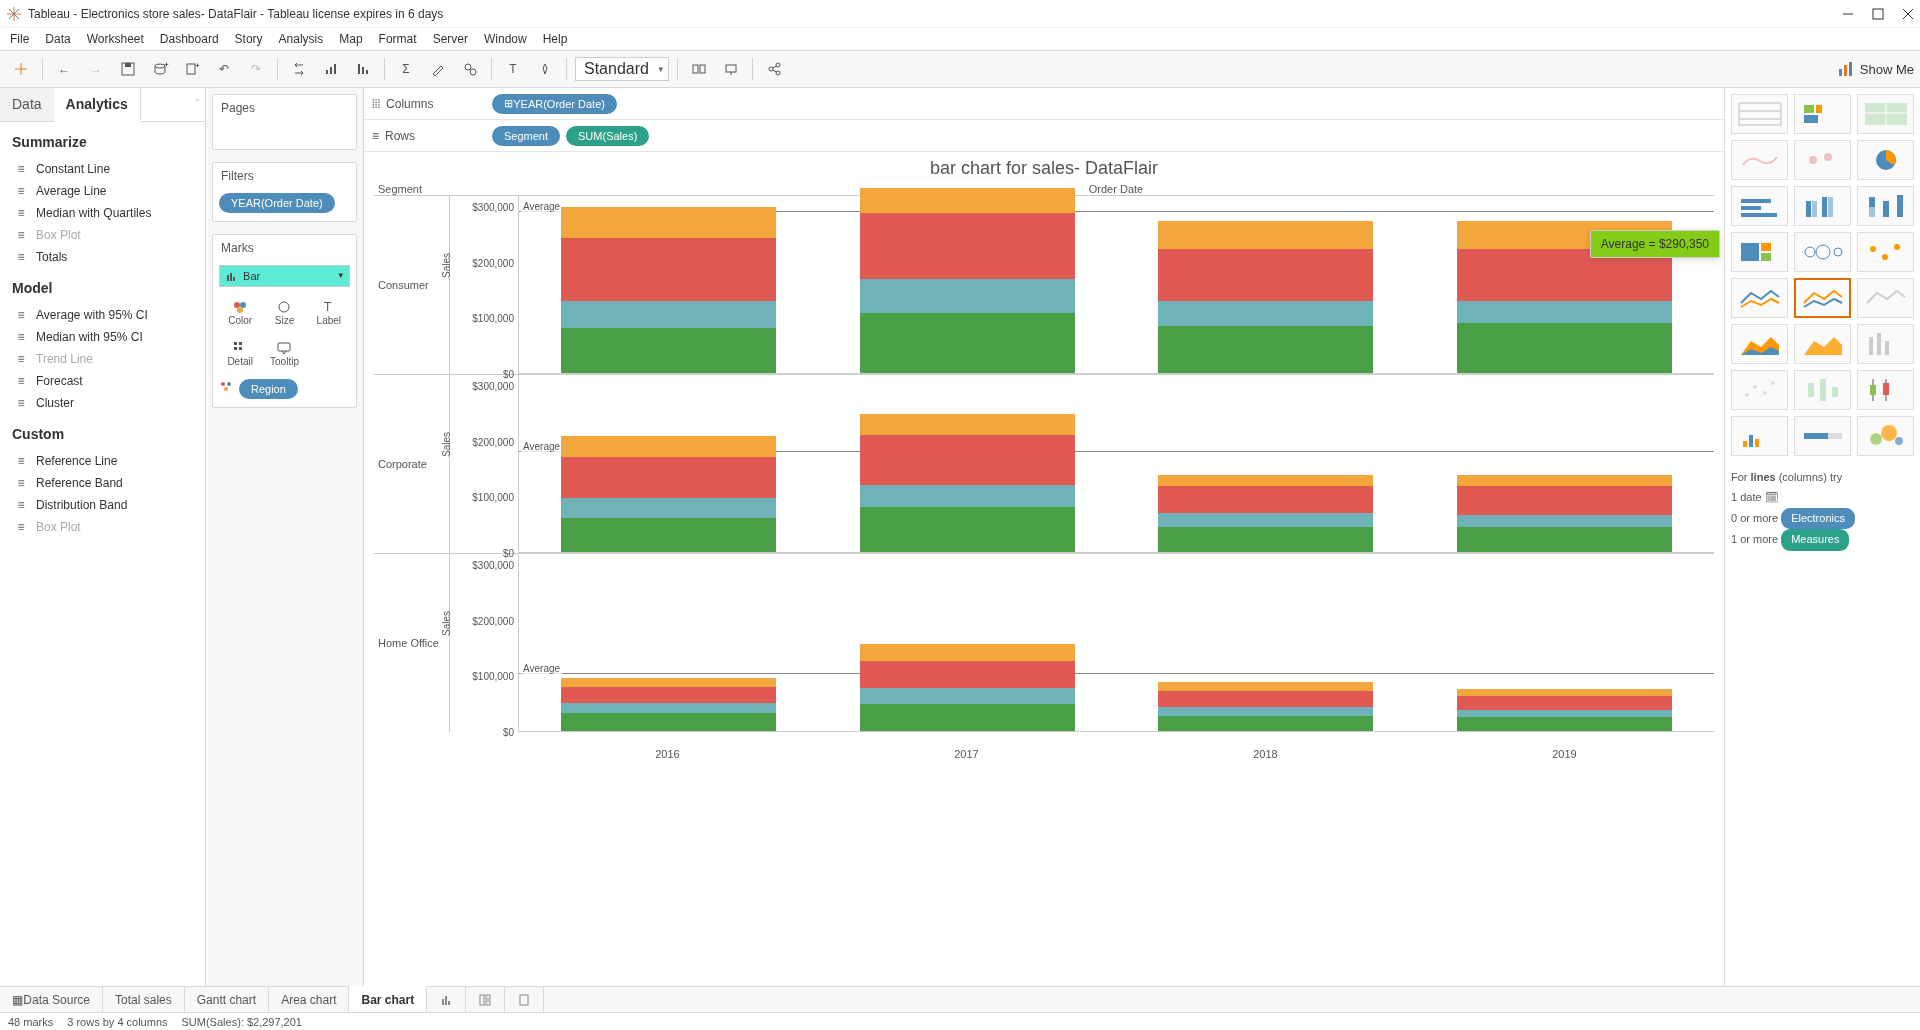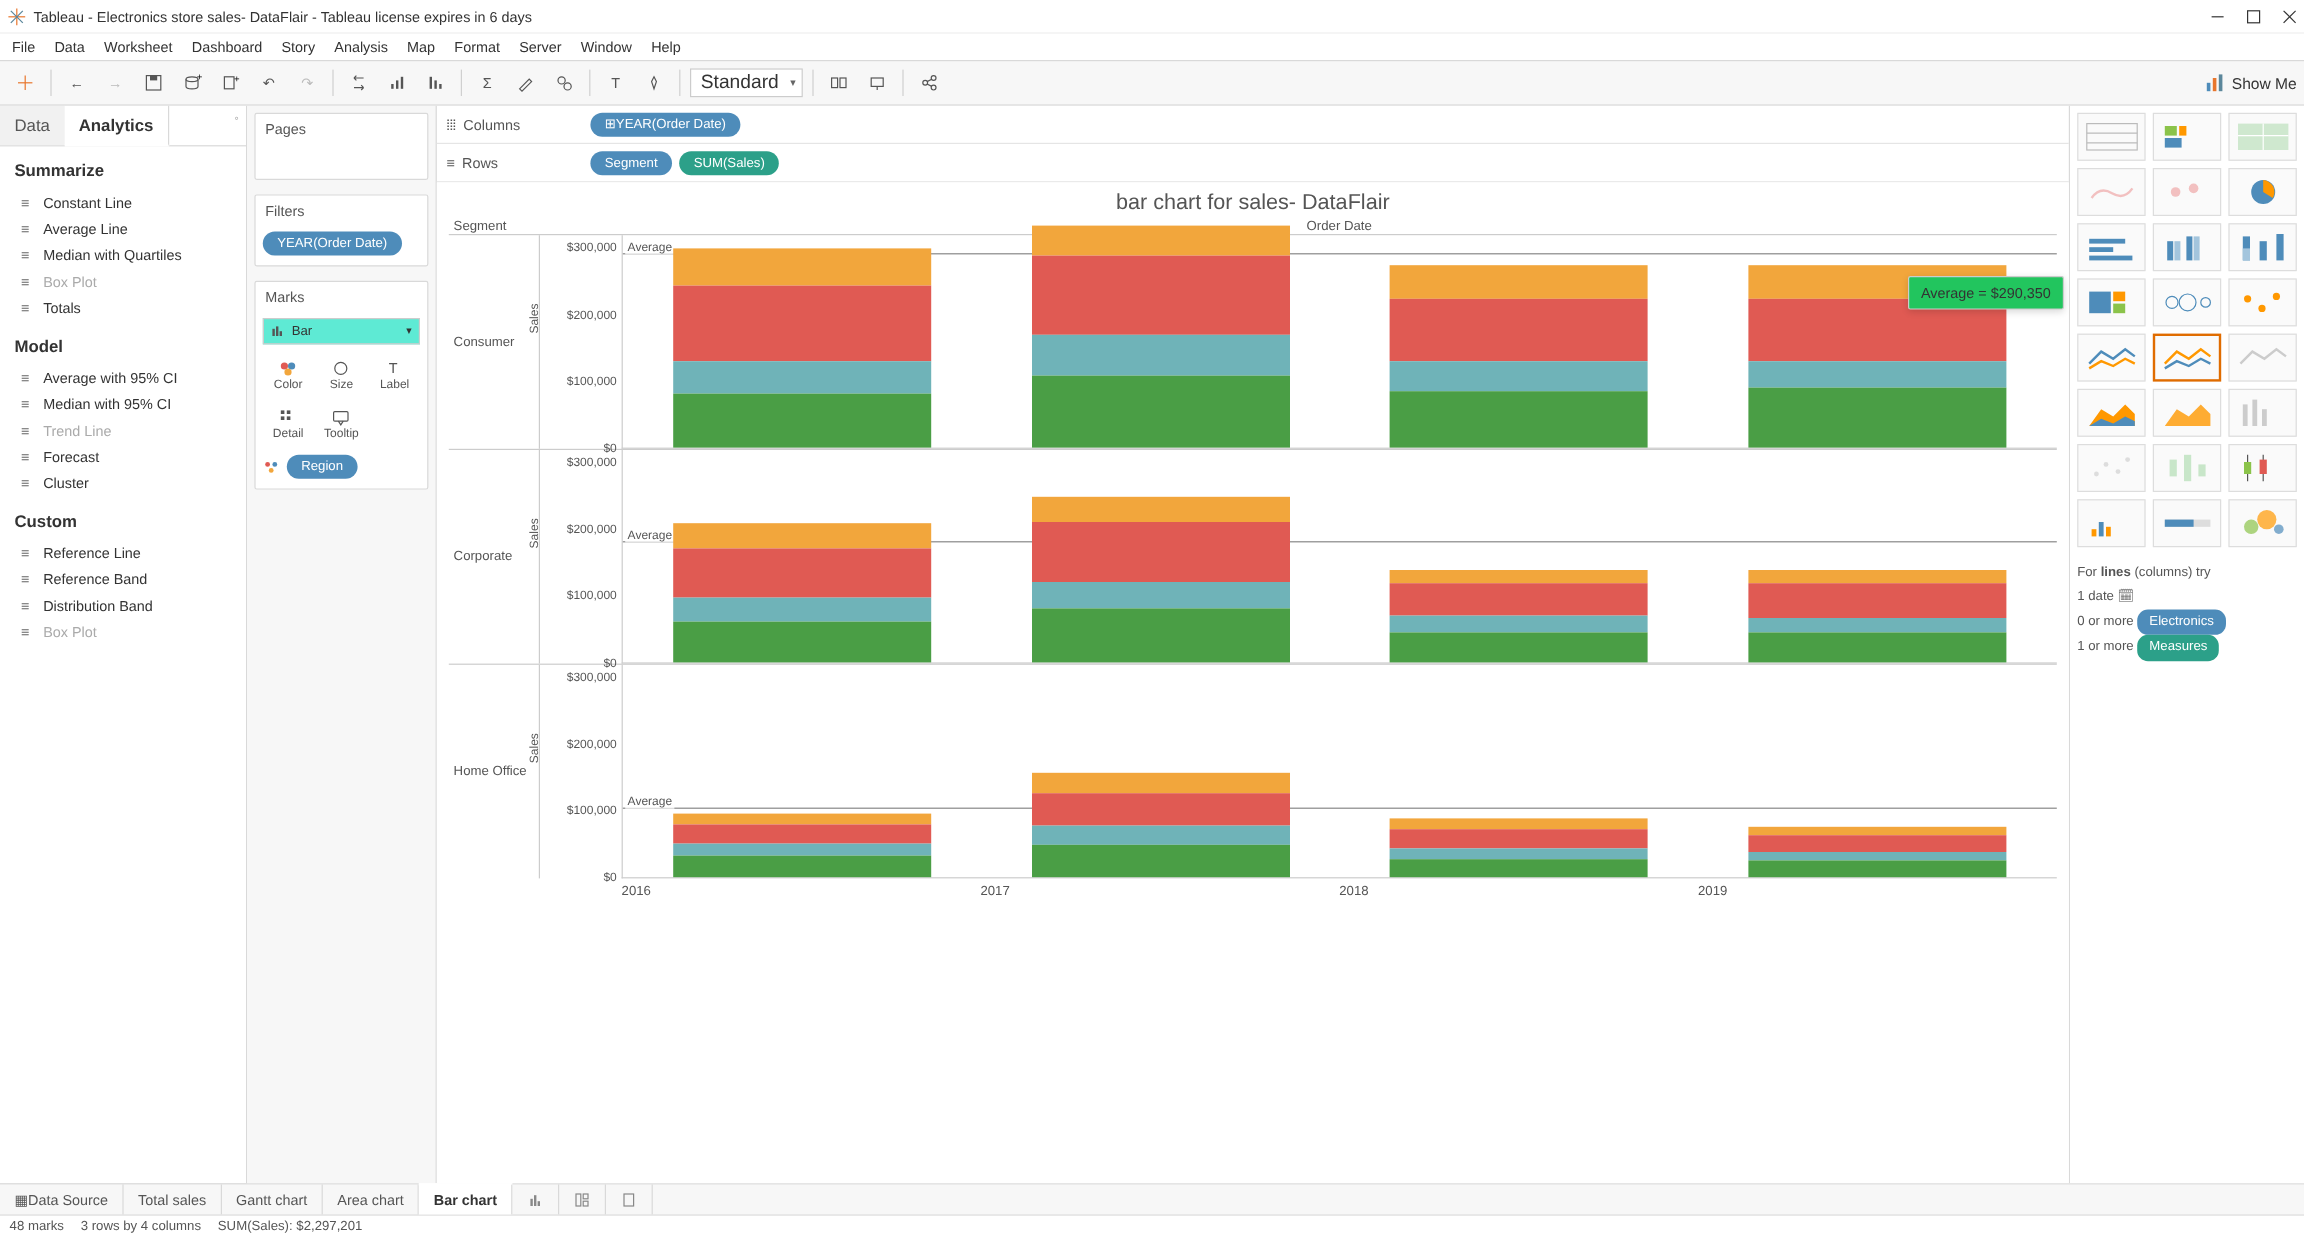--- a/index.html
+++ b/index.html
@@ -55,22 +55,22 @@
 .ylabel { position:absolute; left:-4px; top:50%; transform:rotate(-90deg) translateX(50%); transform-origin:left; font-size:10px; color:#555;}
 .ytick { position:absolute; right:4px; font-size:10px; color:#555; transform:translateY(50%);}
 .plot { position:absolute; left:68px; right:0; top:0; bottom:0; border-left:1px solid #ccc; border-bottom:1px solid #ccc;}
 .avg-line { position:absolute; left:0; right:0; border-top:1px solid #888;}
 .avg-label { position:absolute; font-size:10px; color:#555; background:rgba(255,255,255,0.8); padding:0 2px; bottom:0;}
 .bars { position:absolute; left:0; right:0; bottom:0; top:0; display:flex;}
 .barcol { flex:1; display:flex; align-items:flex-end; justify-content:center; position:relative;}
 .stack { width:72%; display:flex; flex-direction:column-reverse;}
 .seg { width:100%;}
 .xaxis { display:flex; margin-left:144px; border-top:1px solid transparent;}
-.xaxis .xt { flex:1; font-size:11px; color:#555; padding-top:4px;}
-.tooltip { position:absolute; background:#22c55e; border:1px solid #ccc; box-shadow:0 2px 6px rgba(0,0,0,0.15); padding:6px 10px; font-size:12px; border-radius:2px; z-index:20;}
+.xaxis .xt { flex:1; text-align:center; font-size:11px; color:#555; padding-top:4px;margin-top:11px;}
+.tooltip { position:absolute; background:#84cc16; border:1px solid #ccc; box-shadow:0 2px 6px rgba(0,0,0,0.15); padding:6px 10px; font-size:12px; border-radius:2px; z-index:20;}
 .rightpanel { width:196px; border-left:1px solid #d9d9d9; background:#fff; padding:6px; }
 .thumb-grid { display:grid; grid-template-columns:repeat(3,1fr); gap:6px;}
 .thumb { height:40px; border:1px solid #ddd; display:flex; align-items:center; justify-content:center; font-size:9px; color:#999; cursor:pointer; background:#fafafa; overflow:hidden;}
 .thumb.sel { border:2px solid #e06c00;}
 .showme-hint { font-size:11px; color:#555; margin-top:12px; line-height:1.8;}
 .chip { display:inline-block; padding:1px 10px; border-radius:9px; font-size:11px; color:#fff;}
 .chip.blue { background:#4e8cba;}
 .chip.green { background:#2ca089;}
 .bottom-tabs { height:26px; border-top:1px solid #d9d9d9; display:flex; align-items:stretch; background:#f7f7f7; font-size:12px;}
 .bottom-tabs .btab { padding:0 12px; display:flex; align-items:center; border-right:1px solid #d9d9d9; cursor:pointer; color:#555;}
@@ -365,21 +365,21 @@
           </div>
         <div class="marks-cell">
             <svg width="16" height="16">
               <rect x="2" y="3" width="12" height="8" rx="1" fill="none" stroke="#555"></rect>
               <path d="M6 11 l2 3 l2 -3" fill="none" stroke="#555"></path>
             </svg>
             <span>Tooltip</span>
           </div>
         <div class="marks-cell"></div>
       </div>
-      <div class="body" style="display:flex;align-items:center;gap:6px;">
+      <div class="body" style="display:flex;align-items:flex-start;gap:6px;">
         <svg width="14" height="14">
             <circle cx="4" cy="5" r="2" fill="#e05a53"></circle>
             <circle cx="10" cy="5" r="2" fill="#4e8cba"></circle>
             <circle cx="7" cy="10" r="2" fill="#f2a63c"></circle>
           </svg>
         <span class="pill">Region</span>
       </div>
     </div>
   </div>
 

